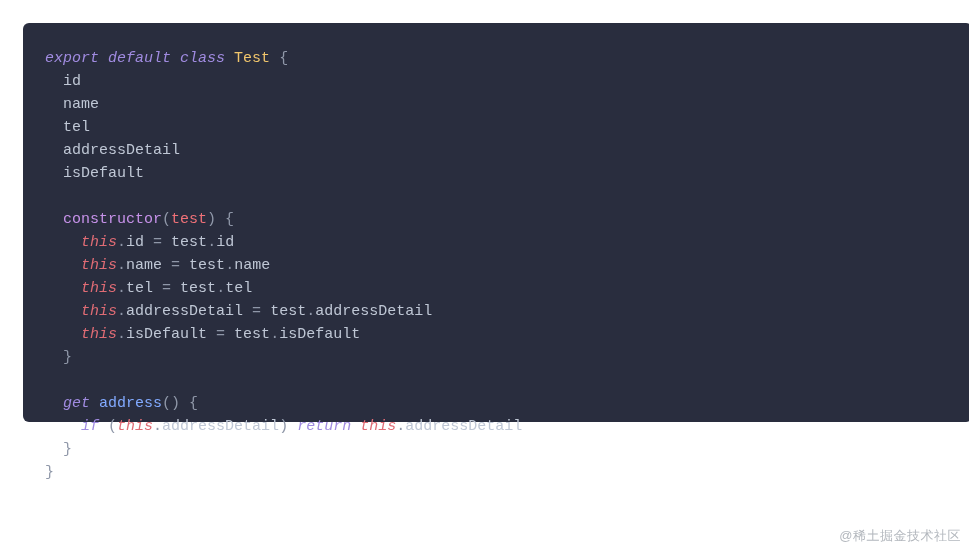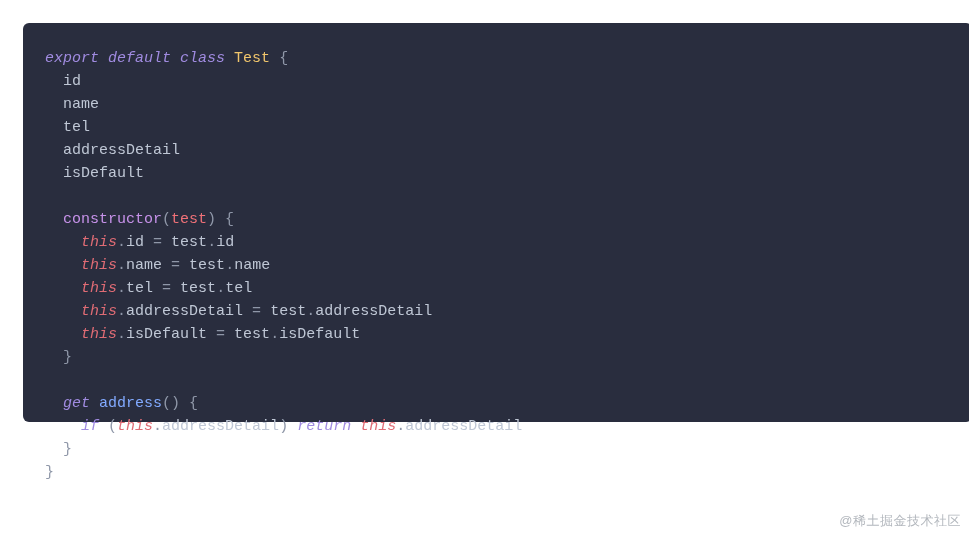--- a/index.html
+++ b/index.html
@@ -30,21 +30,21 @@
   .tok-cls    { color: #f1c66c; }                        
   .tok-punc   { color: #8f97a8; }                        
   .tok-ctor   { color: #c792ea; }                        
   .tok-param  { color: #f07178; }                        
   .tok-this   { color: #e06c75; font-style: italic; }    
   .tok-prop   { color: #bfc7d5; }                        
   .tok-method { color: #82aaff; }                        
   .watermark {
     position: absolute;
     right: 8px;
-    bottom: 15px;
+    bottom: 0;
     font-family: -apple-system, BlinkMacSystemFont, "Segoe UI", sans-serif;
     font-size: 13px;
     color: #9aa0a8;
     opacity: 0.75;
     letter-spacing: 0.5px;
   }
 </style>
 </head>
 <body>
 

